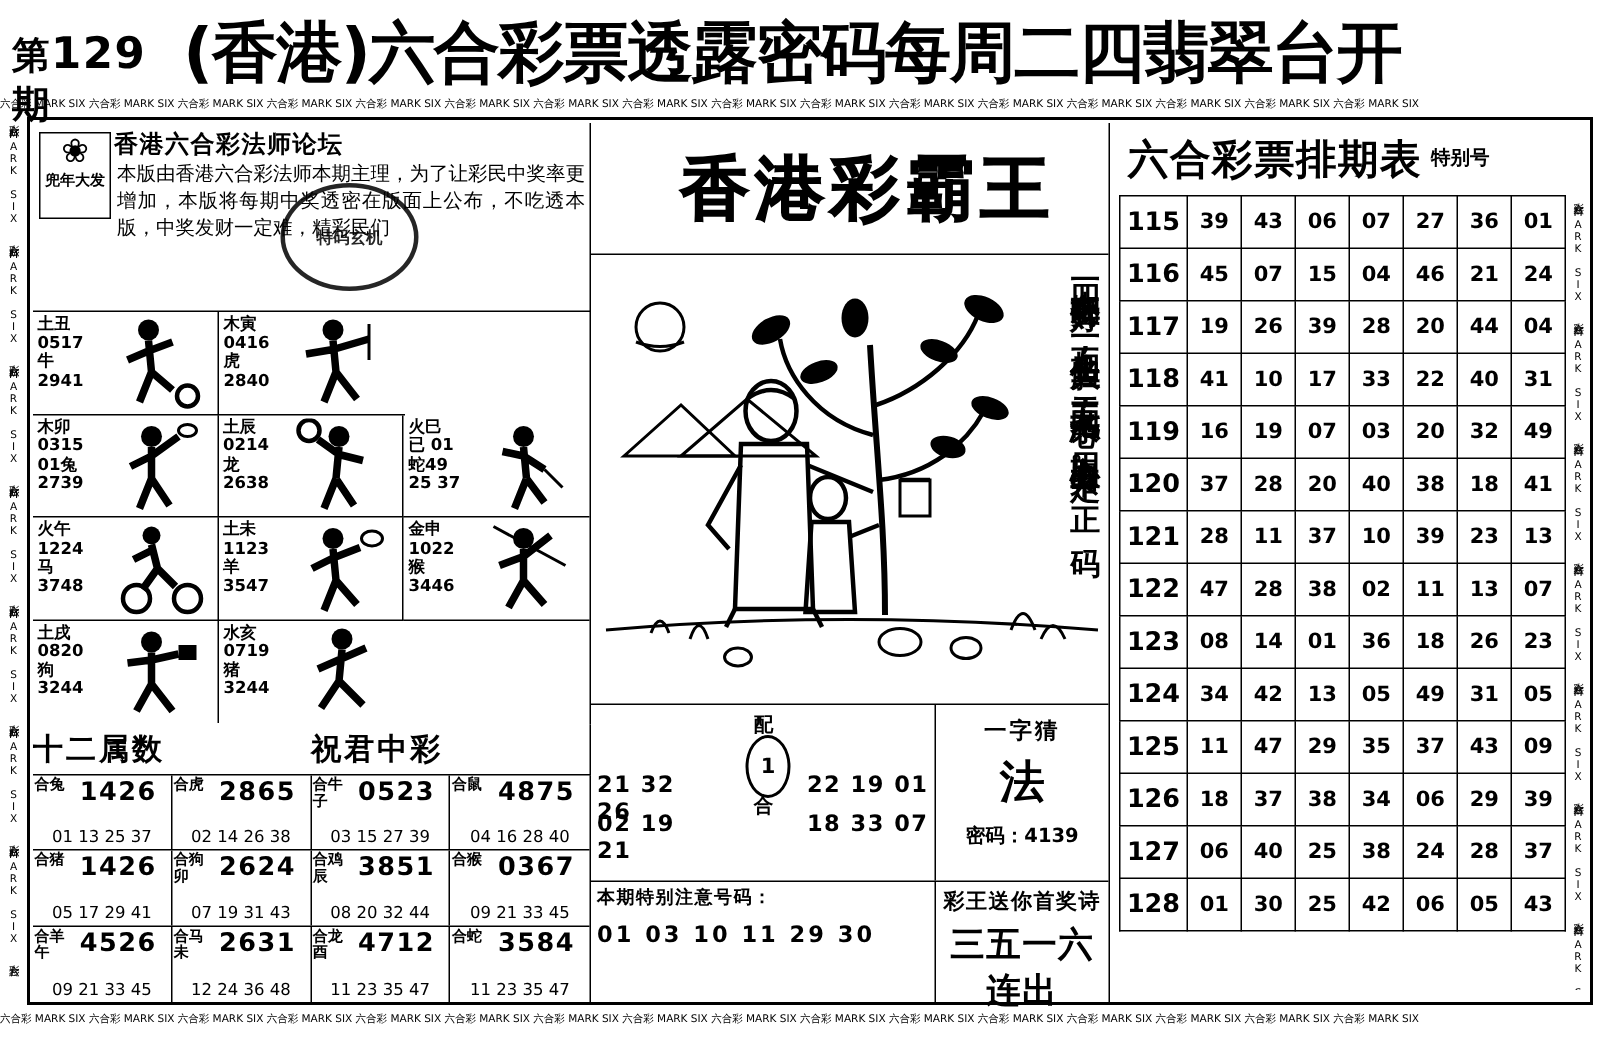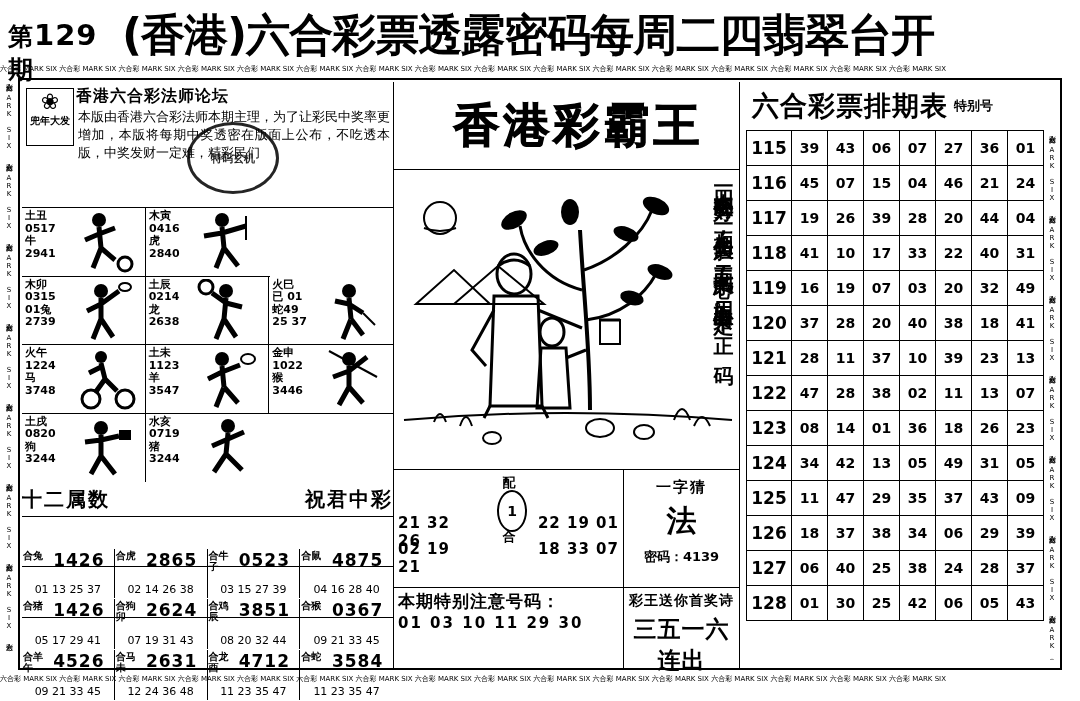--- a/index.html
+++ b/index.html
@@ -97,33 +97,32 @@
     position:absolute;right:2px;top:2px;width:72px;height:64px;
   }
 
   
   .lbl-row{
     position:absolute;left:22px;top:483px;width:372px;height:34px;
     border-right:1px solid #000;border-bottom:1px solid #000;box-sizing:border-box;
     display:flex;align-items:center;
   }
   .lbl-row .l1{width:186px;font-size:20px;font-weight:bold;letter-spacing:2px;}
-  .lbl-row .l2{width:186px;text-align:right;font-size:20px;font-weight:bold;letter-spacing:2px;}
+  .lbl-row .l2{width:186px;text-align:left;font-size:20px;font-weight:bold;letter-spacing:2px;}
 
   
   .btab{
     position:absolute;left:22px;top:517px;width:372px;height:151px;
     border-right:1px solid #000;box-sizing:border-box;
   }
   .brow{display:flex;height:50.3px;border-bottom:1px solid #000;box-sizing:border-box;}
   .brow:last-child{border-bottom:none;}
   .bgrp{
     width:93px;height:100%;border-right:1px solid #000;box-sizing:border-box;
     position:relative;
-    margin-top:32px;
   }
   .bgrp:last-child{border-right:none;}
   .bgrp .tag{
     position:absolute;left:1px;top:1px;width:22px;font-size:10px;line-height:11px;font-weight:bold;
   }
   .bgrp .big{
     position:absolute;left:24px;top:1px;right:2px;font-size:17px;font-weight:bold;text-align:center;
     letter-spacing:1px;
   }
   .bgrp .small{
@@ -191,21 +190,21 @@
   .guess .g1{margin-top:8px;font-size:15px;font-weight:bold;letter-spacing:2px;}
   .guess .g2{margin-top:4px;font-size:30px;font-weight:bold;
     font-family:"DejaVu Serif","Liberation Serif",serif;}
   .guess .g3{margin-top:6px;font-size:13px;font-weight:bold;}
   .bottom-split{
     position:absolute;left:0;top:506px;width:345px;height:80px;
   }
   .bl{
     position:absolute;left:0;top:0;width:230px;height:80px;border-right:1px solid #000;box-sizing:border-box;
   }
-  .bl .t{position:absolute;left:4px;top:2px;font-size:17px;font-weight:bold;letter-spacing:1px;}
+  .bl .t{position:absolute;left:4px;top:2px;font-size:12px;font-weight:bold;letter-spacing:1px;}
   .bl .r1{position:absolute;left:4px;top:26px;font-size:15px;font-weight:bold;letter-spacing:2px;}
   .bl .r2{position:absolute;left:4px;top:50px;font-size:15px;font-weight:bold;letter-spacing:2px;}
   .br{position:absolute;left:230px;top:0;width:115px;height:80px;text-align:center;}
   .br .t{margin-top:4px;font-size:14px;font-weight:bold;letter-spacing:1px;}
   .br .p{margin-top:4px;font-size:23px;font-weight:bold;letter-spacing:1px;
     font-family:"DejaVu Serif","Liberation Serif",serif;}
 
   
   .right{
     position:absolute;left:740px;top:82px;width:320px;height:586px;

